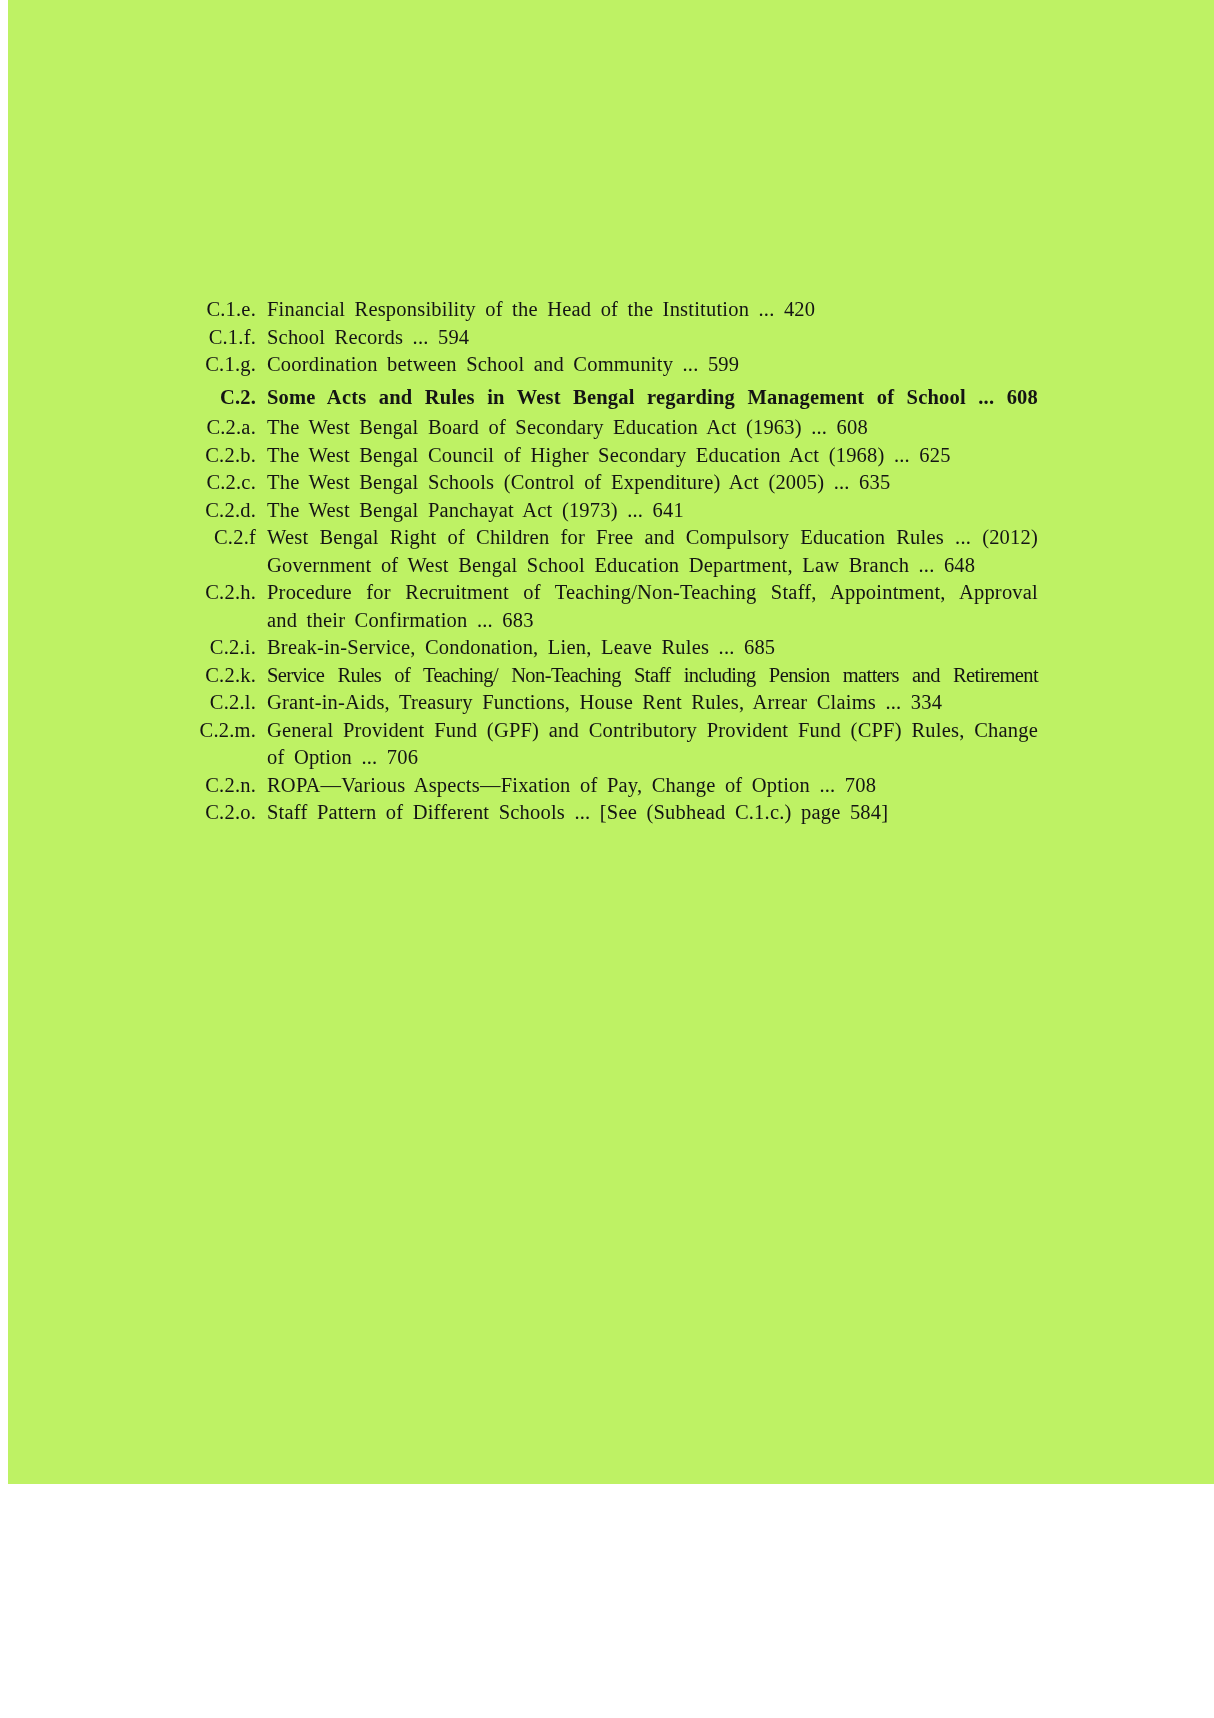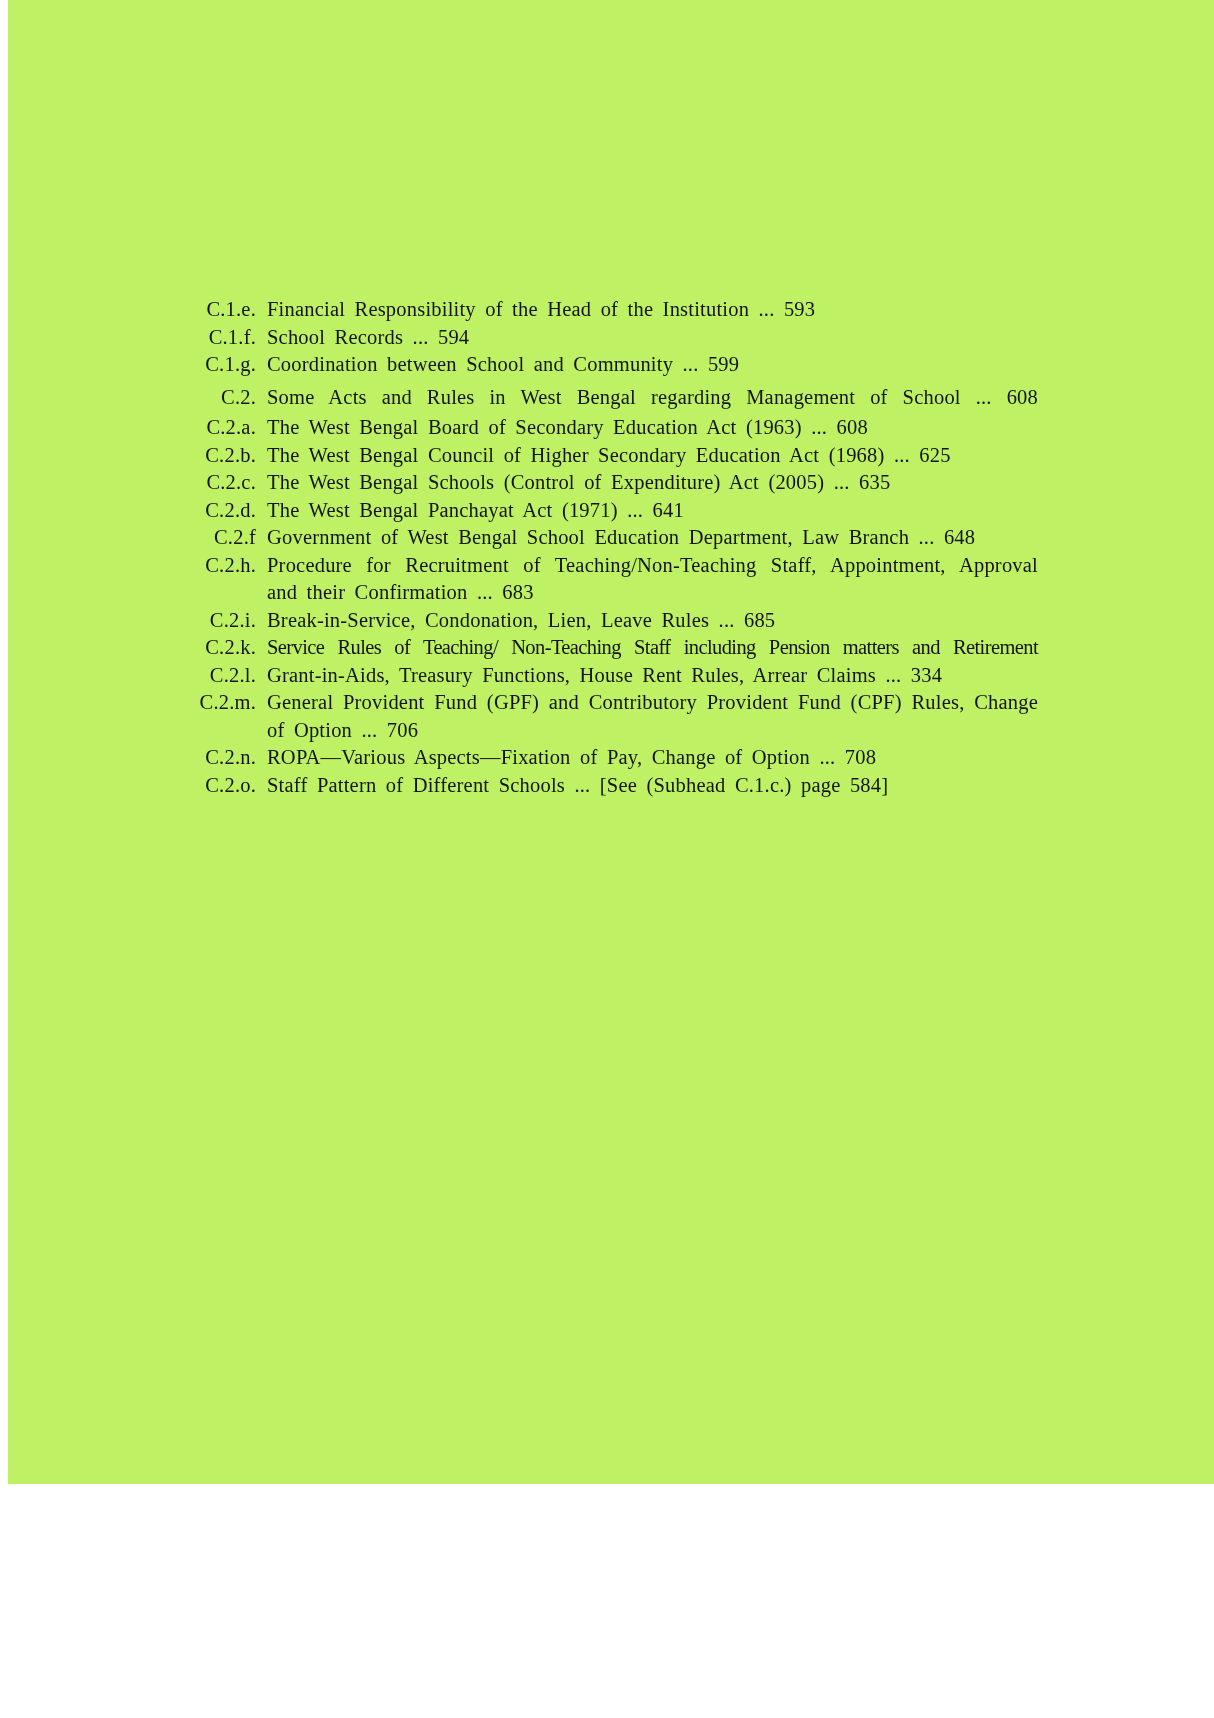--- a/index.html
+++ b/index.html
@@ -25,21 +25,21 @@
   .toc {
     width: 852px; 
   }
   .row {
     display: flex;
     align-items: flex-start;
     font-size: 20.5px;
     line-height: 27.5px;
   }
   .row.bold {
-    font-weight: normal;
+    font-weight: bold;
     margin-top: 5px;
     margin-bottom: 3px;
   }
   .label {
     flex: 0 0 70px;
     width: 70px;
     text-align: right;
     margin-right: 11px;
     letter-spacing: 0.2px;
     white-space: nowrap;
@@ -70,21 +70,21 @@
   }
 </style>
 </head>
 <body>
 
 <div class="page">
   <div class="toc" id="toc-list">
       <div class="row">
     <div class="label">C.1.e.</div>
     <div class="text">
-          <div class="line normal">Financial Responsibility of the Head of the Institution ... 593</div>
+          <div class="line normal">Financial Responsibility of the Head of the Institution ... 420</div>
         </div>
   </div>
       <div class="row">
     <div class="label">C.1.f.</div>
     <div class="text">
           <div class="line normal">School Records ... 594</div>
         </div>
   </div>
       <div class="row">
     <div class="label">C.1.g.</div>
@@ -112,26 +112,27 @@
   </div>
       <div class="row">
     <div class="label">C.2.c.</div>
     <div class="text">
           <div class="line normal">The West Bengal Schools (Control of Expenditure) Act (2005) ... 635</div>
         </div>
   </div>
       <div class="row">
     <div class="label">C.2.d.</div>
     <div class="text">
-          <div class="line normal">The West Bengal Panchayat Act (1971) ... 641</div>
+          <div class="line normal">The West Bengal Panchayat Act (1973) ... 641</div>
         </div>
   </div>
       <div class="row">
     <div class="label">C.2.f</div>
     <div class="text">
+          <div class="line justify">West Bengal Right of Children for Free and Compulsory Education Rules ... (2012)</div>
           <div class="line normal">Government of West Bengal School Education Department, Law Branch ... 648</div>
         </div>
   </div>
       <div class="row">
     <div class="label">C.2.h.</div>
     <div class="text">
           <div class="line justify">Procedure for Recruitment of Teaching/Non-Teaching Staff, Appointment, Approval</div>
           <div class="line normal">and their Confirmation ... 683</div>
         </div>
   </div>

